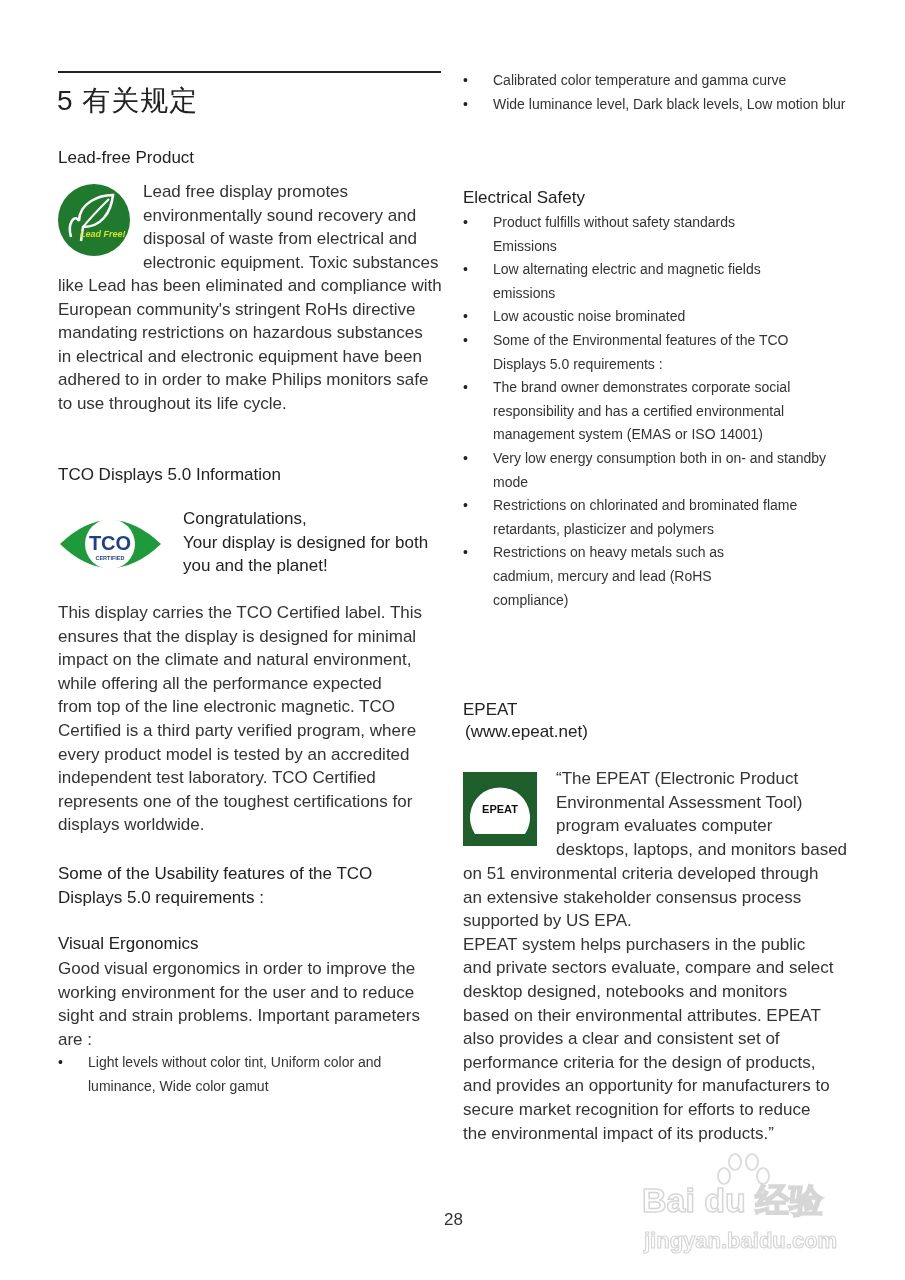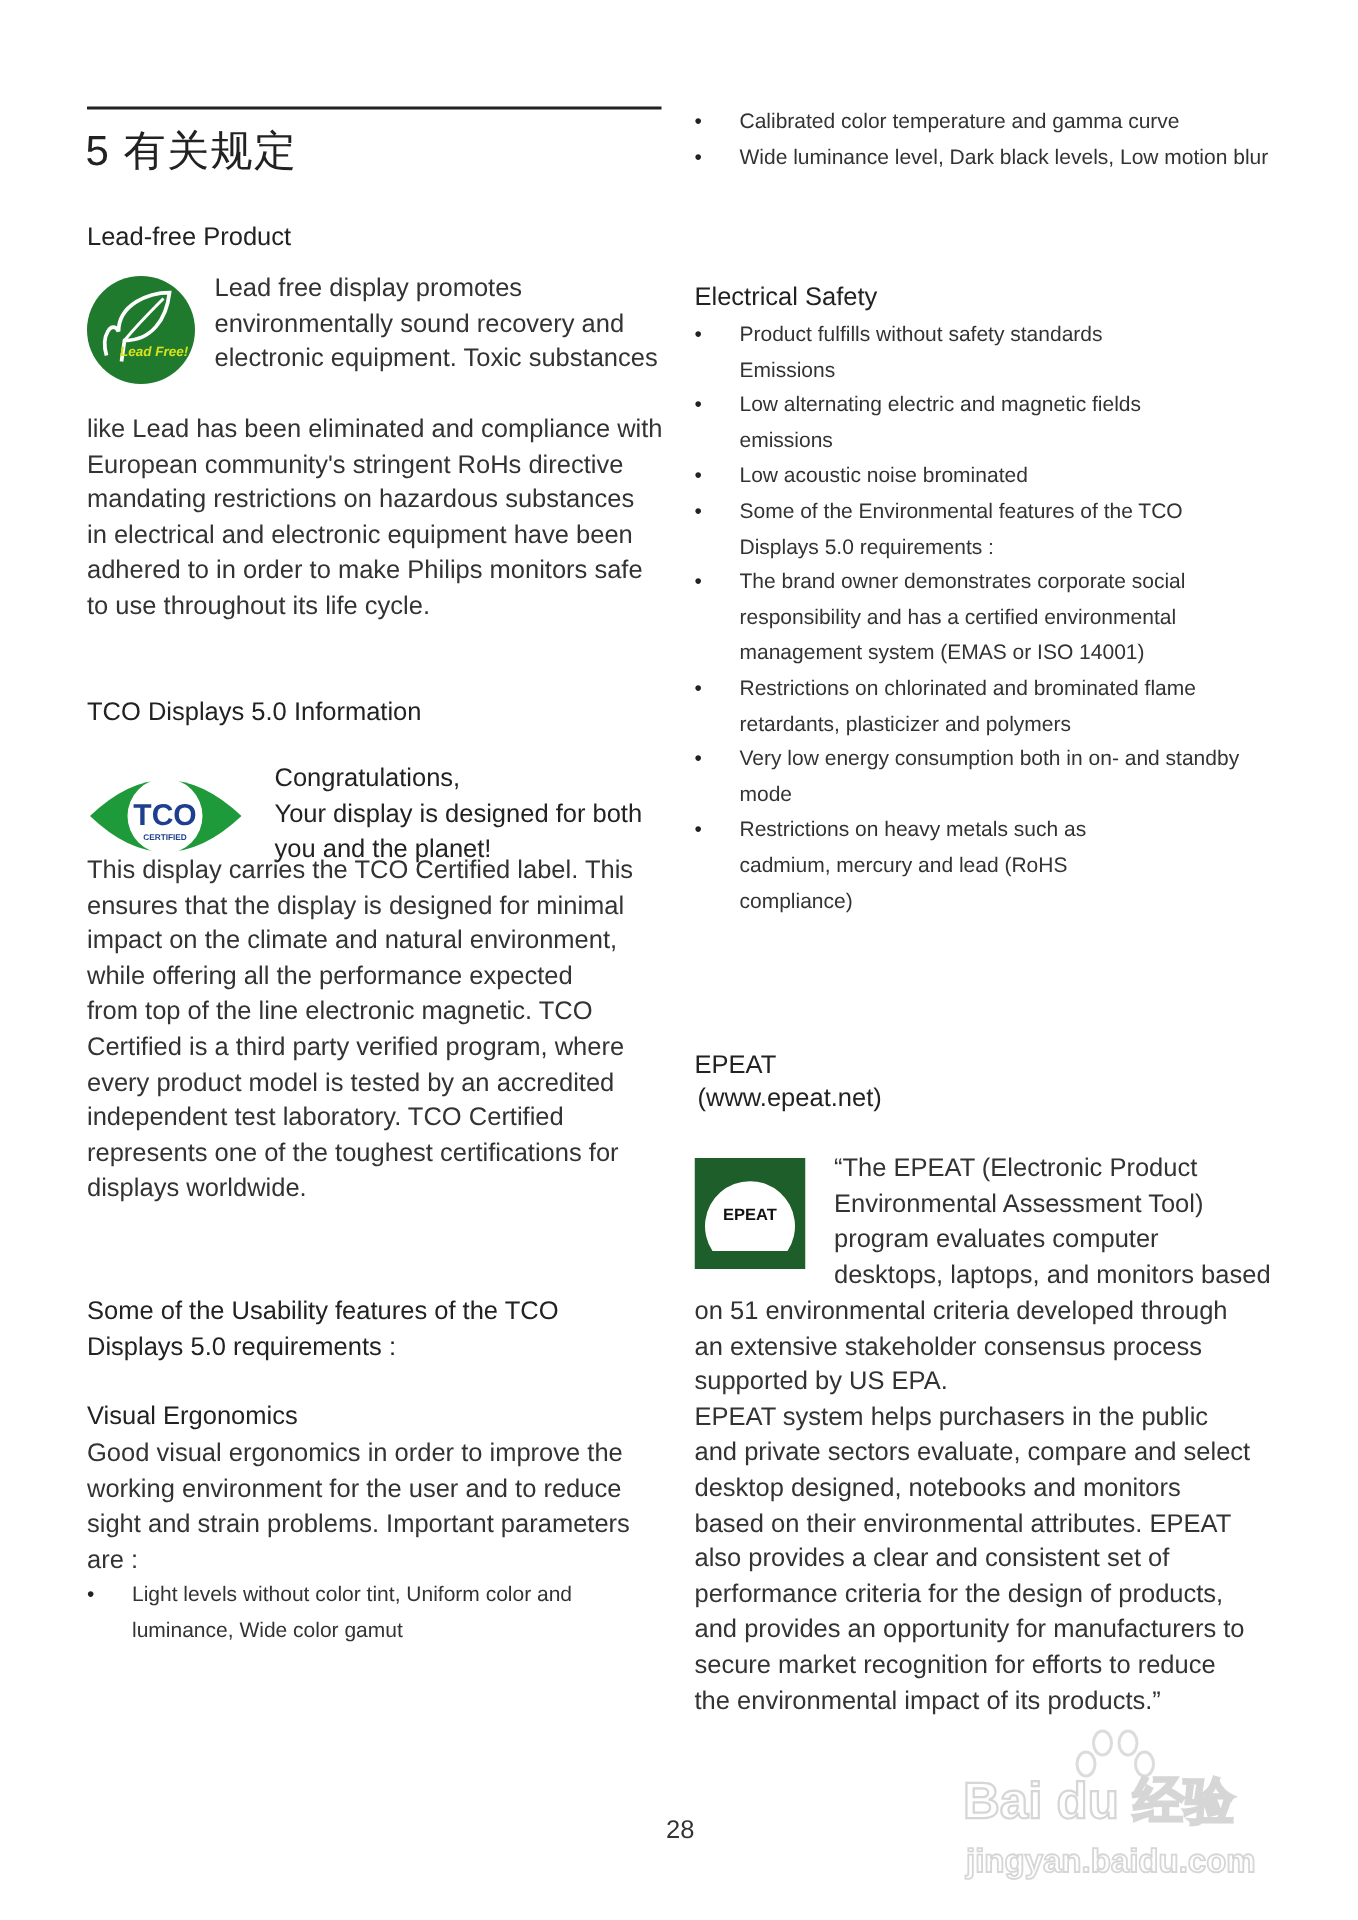--- a/index.html
+++ b/index.html
@@ -30,20 +30,21 @@
     <circle cx="37" cy="37" r="36" fill="#1f7a2e"></circle>
     <path d="M14 54 C10 40 18 30 22 38 C22 20 42 12 56 12 C54 30 44 44 26 44 L24 58" fill="none" stroke="#ffffff" stroke-width="2.5"></path>
     <path d="M26 44 C34 34 44 24 52 16" fill="none" stroke="#ffffff" stroke-width="2"></path>
     <text x="23" y="54" font-size="9" font-style="italic" font-weight="bold" fill="#d8e21a" font-family="Liberation Sans, sans-serif">Lead Free!</text>
   </svg>
 </div>
 
 <div class="abs p" style="left:143px;top:180px;">
   <span class="line">Lead free display promotes</span>
   <span class="line">environmentally sound recovery and</span>
+  <span class="line">disposal of waste from electrical and</span>
   <span class="line">electronic equipment. Toxic substances</span>
 </div>
 <div class="abs p" style="left:58px;top:274px;">
   <span class="line">like Lead has been eliminated and compliance with</span>
   <span class="line">European community's stringent RoHs directive</span>
   <span class="line">mandating restrictions on hazardous substances</span>
   <span class="line">in electrical and electronic equipment have been</span>
   <span class="line">adhered to in order to make Philips monitors safe</span>
   <span class="line">to use throughout its life cycle.</span>
 </div>
@@ -58,21 +59,21 @@
     <text x="52" y="50" text-anchor="middle" font-size="5.5" font-weight="bold" fill="#1e3f8f" font-family="Liberation Sans, sans-serif">CERTIFIED</text>
   </svg>
 </div>
 
 <div class="abs p" style="left:183px;top:507px;color:#222;">
   <span class="line">Congratulations,</span>
   <span class="line">Your display is designed for both</span>
   <span class="line">you and the planet!</span>
 </div>
 
-<div class="abs p" style="left:58px;top:568px;">
+<div class="abs p" style="left:58px;top:601px;">
   <span class="line">This display carries the TCO Certified label. This</span>
   <span class="line">ensures that the display is designed for minimal</span>
   <span class="line">impact on the climate and natural environment,</span>
   <span class="line">while offering all the performance expected</span>
   <span class="line">from top of the line electronic magnetic. TCO</span>
   <span class="line">Certified is a third party verified program,  where</span>
   <span class="line">every product model is tested by an accredited</span>
   <span class="line">independent test laboratory. TCO Certified</span>
   <span class="line">represents one of the toughest certifications for</span>
   <span class="line">displays worldwide.</span>
@@ -99,22 +100,22 @@
   <li>Wide luminance level,  Dark black levels,  Low motion blur</li>
 </ul>
 
 <div class="abs h2" style="left:463px;top:188px;">Electrical Safety</div>
 <ul class="abs bul" style="left:463px;top:211px;width:392px;">
   <li style="width:300px;">Product fulfills without safety standards Emissions</li>
   <li style="width:330px;">Low alternating electric and magnetic fields emissions</li>
   <li>Low acoustic noise brominated</li>
   <li style="width:330px;">Some of the Environmental features of the TCO Displays 5.0 requirements :</li>
   <li>The brand owner demonstrates corporate social responsibility and has a certified environmental management system  (EMAS or ISO 14001)</li>
+  <li>Very low energy consumption both in on- and standby mode</li>
   <li style="width:340px;">Restrictions on chlorinated and brominated flame retardants,  plasticizer and polymers</li>
-  <li>Very low energy consumption both in on- and standby mode</li>
   <li style="width:290px;">Restrictions on heavy metals such as cadmium,  mercury and lead  (RoHS compliance)</li>
 </ul>
 
 <div class="abs h2" style="left:463px;top:700px;">EPEAT</div>
 <div class="abs p" style="left:465px;top:720px;color:#222;">(www.epeat.net)</div>
 
 <div class="abs" style="left:463px;top:772px;width:74px;height:74px;">
   <svg width="74" height="74" viewBox="0 0 74 74">
     <rect x="0" y="0" width="74" height="74" fill="#1e5e2a"></rect>
     <path d="M12 62 A30 30 0 1 1 62 62 Z" fill="#ffffff"></path>

